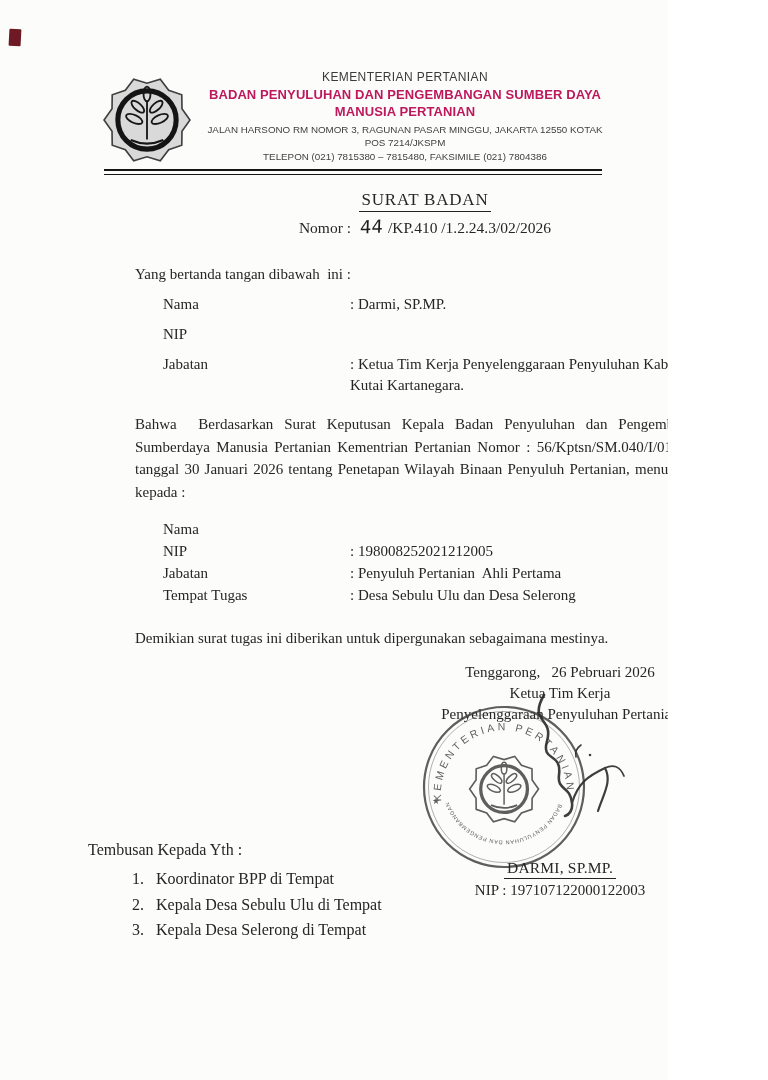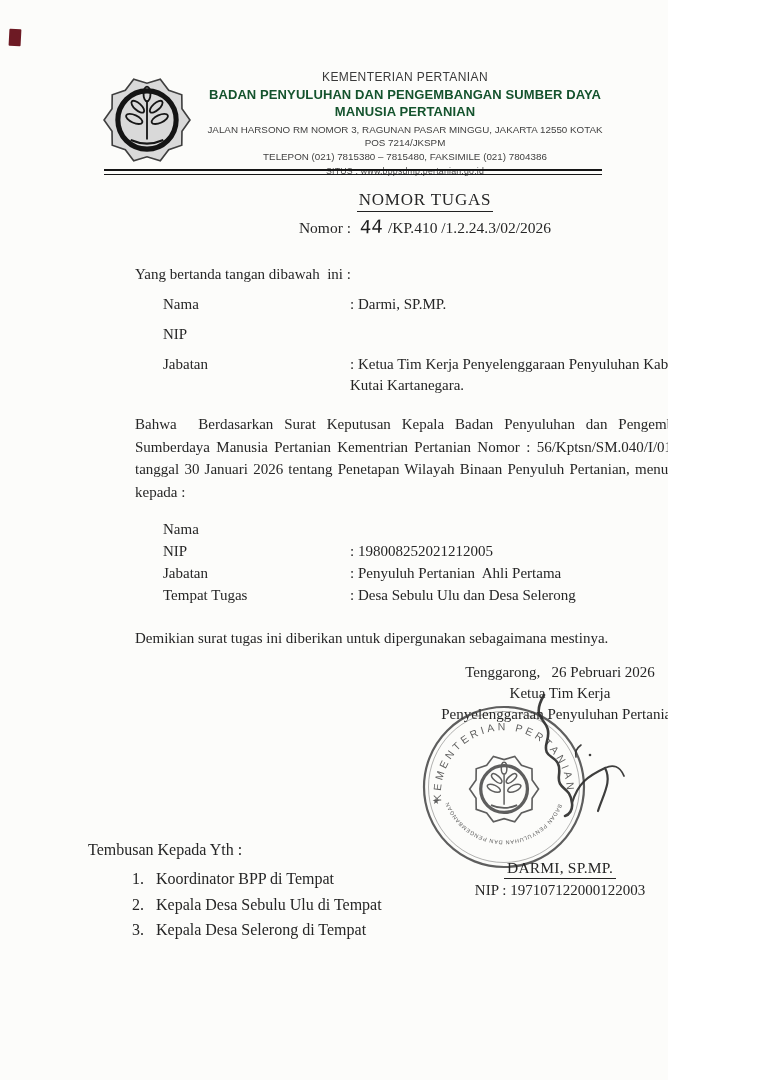--- a/index.html
+++ b/index.html
@@ -14,21 +14,21 @@
   
   .corner-mark{
     position:absolute;left:9px;top:29px;width:12px;height:17px;
     background:#6d1a24;transform:rotate(3deg);border-radius:1px;
   }
   
   .letterhead{position:absolute;top:70px;left:92px;right:58px;font-family:"Liberation Sans", sans-serif;}
   .lh-logo{position:absolute;left:10px;top:4px;width:90px;height:92px;}
   .lh-text{margin-left:108px;text-align:center;}
   .lh-ministry{font-size:12px;letter-spacing:.4px;color:#3a3a3a;line-height:15px;}
-  .lh-agency{font-size:13px;font-weight:bold;color:#14532d;line-height:17px;margin-top:1px;letter-spacing:.1px;}
+  .lh-agency{font-size:13px;font-weight:bold;color:#be185d;line-height:17px;margin-top:1px;letter-spacing:.1px;}
   .lh-address{font-size:9.8px;color:#3f3f3f;line-height:13px;margin-top:3px;}
   .lh-phone{font-size:9.8px;color:#3f3f3f;line-height:13px;margin-top:1px;}
   .lh-site{font-size:8.8px;color:#4a4a4a;line-height:12px;margin-top:2px;letter-spacing:.2px;}
   .rule{
     position:absolute;top:169px;left:104px;right:66px;height:3px;
     border-top:2.5px solid #161616;border-bottom:1.6px solid #161616;
   }
   
   .title-block{position:absolute;top:190px;left:82px;width:686px;text-align:center;}
   .title-heading{display:inline-block;font-size:17px;letter-spacing:.8px;border-bottom:1.6px solid #222;padding:0 2px 1px 2px;}
@@ -85,27 +85,26 @@
         <ellipse cx="31.5" cy="43" rx="3.8" ry="8.6" transform="rotate(-66 31.5 43)"></ellipse>
         <ellipse cx="56.5" cy="43" rx="3.8" ry="8.6" transform="rotate(66 56.5 43)"></ellipse>
         <path d="M28,63.5 Q44,70.5 60,63.5" stroke-width="2.2"></path>
       </g>
     </svg>
     <div class="lh-text">
       <div class="lh-ministry">KEMENTERIAN PERTANIAN</div>
       <div class="lh-agency">BADAN PENYULUHAN DAN PENGEMBANGAN SUMBER DAYA MANUSIA PERTANIAN</div>
       <div class="lh-address">JALAN HARSONO RM NOMOR 3, RAGUNAN PASAR MINGGU, JAKARTA 12550 KOTAK POS 7214/JKSPM</div>
       <div class="lh-phone">TELEPON (021) 7815380 – 7815480, FAKSIMILE (021) 7804386</div>
-      <div class="lh-site">SITUS : www.bppsdmp.pertanian.go.id</div>
     </div>
   </div>
   <div class="rule"></div>
 
   <div class="title-block">
-    <div class="title-heading">NOMOR TUGAS</div>
+    <div class="title-heading">SURAT BADAN</div>
     <div class="nomor-line">
       <span>Nomor :</span><span class="hand">44</span><span>/KP.410 /1.2.24.3/02/2026</span>
     </div>
   </div>
 
   <div class="body">
     <p class="opening">Yang bertanda tangan dibawah&nbsp; ini :</p>
 
     <div class="kv kv1">
       <div class="kv-row">

